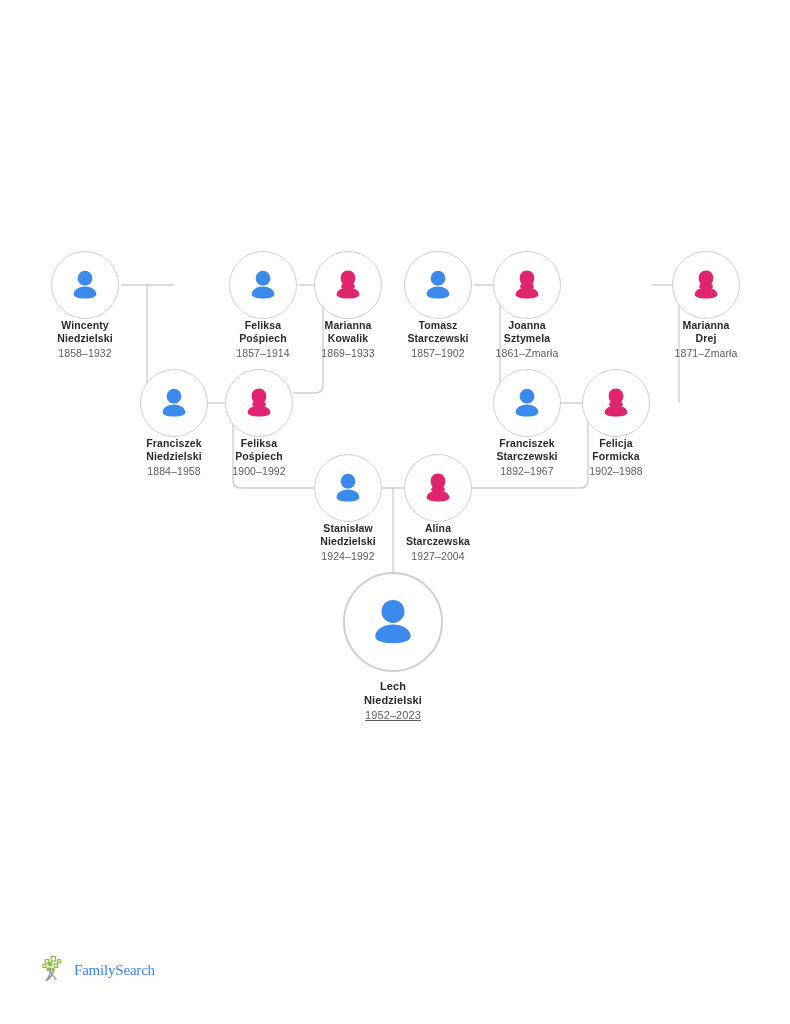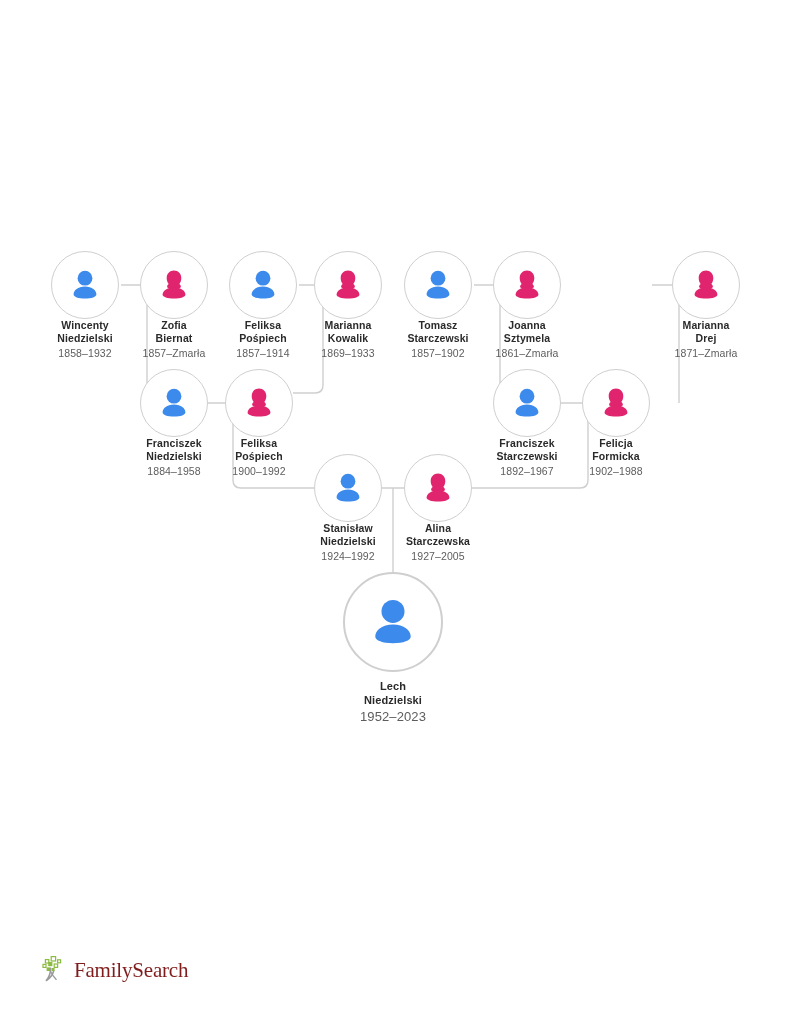--- a/index.html
+++ b/index.html
@@ -71,36 +71,36 @@
     font-weight: normal;
     color: #5d5d5d;
     letter-spacing: 0.1px;
     white-space: nowrap;
   }
 
   
   .size-sm .node-circle { width: 68px; height: 68px; }
   .size-lg .node-circle { width: 100px; height: 100px; border-width: 2px; }
   .size-lg .node-label { margin-top: 8px; font-size: 11px; }
-  .size-lg .node-dates { font-size: 13px; }
+  .size-lg .node-dates { font-size: 11px; text-decoration: underline; }
 
   
   #footer-logo {
     position: absolute;
     left: 42px;
     top: 955px;
     display: flex;
     align-items: center;
     gap: 4px;
   }
   #footer-logo .logo-mark { display: block; }
   #footer-logo .logo-word {
     font-family: "Liberation Serif", serif;
-    font-size: 21px;
-    color: #7f1d1d;
+    font-size: 15px;
+    color: #3b82f6;
     letter-spacing: -0.2px;
     font-weight: normal;
   }
 </style>
 </head>
 <body>
 
 <div id="tree-canvas">
 
   <svg class="connector-layer" viewBox="0 0 790 1024" width="790" height="1024" fill="none">
@@ -139,33 +139,20 @@
         <path d="M18 19.6c-7.1 0-11.4 3.9-11.4 7.7 0 2.6 4.7 4.3 11.4 4.3s11.4-1.7 11.4-4.3c0-3.8-4.3-7.7-11.4-7.7z" fill="#3b8aec"></path>
       </svg>
     </div>
     <div class="node-label">
       <span class="nm">Wincenty</span>
       <span class="nm">Niedzielski</span>
       <span class="node-dates">1858–1932</span>
     </div>
   </div>
 
-  <div class="node size-sm" style="left:120px; top:251px; width:108px;">
-    <div class="node-circle">
-      <svg width="36" height="36" viewBox="0 0 36 36">
-        <path d="M18 3.4c-4.3 0-7.3 3.2-7.3 7.6 0 2.3.7 4.4 2 5.9-1 .8-1.6 1.7-1.6 2.6 0 1.6 1.9 2.2 6.9 2.2s6.9-.6 6.9-2.2c0-.9-.6-1.8-1.6-2.6 1.3-1.5 2-3.6 2-5.9 0-4.4-3-7.6-7.3-7.6z" fill="#e0246e"></path>
-        <path d="M18 20.5c-7.1 0-11.4 3.5-11.4 7.1 0 2.5 4.7 4 11.4 4s11.4-1.5 11.4-4c0-3.6-4.3-7.1-11.4-7.1z" fill="#e0246e"></path>
-      </svg>
-    </div>
-    <div class="node-label">
-      <span class="nm">Zofia</span>
-      <span class="nm">Biernat</span>
-      <span class="node-dates">1857–Zmarła</span>
-    </div>
-  </div>
 
   <div class="node size-sm" style="left:209px; top:251px; width:108px;">
     <div class="node-circle">
       <svg width="36" height="36" viewBox="0 0 36 36">
         <circle cx="18" cy="11.2" r="7.4" fill="#3b8aec"></circle>
         <path d="M18 19.6c-7.1 0-11.4 3.9-11.4 7.7 0 2.6 4.7 4.3 11.4 4.3s11.4-1.7 11.4-4.3c0-3.8-4.3-7.7-11.4-7.7z" fill="#3b8aec"></path>
       </svg>
     </div>
     <div class="node-label">
       <span class="nm">Feliksa</span>
@@ -304,21 +291,21 @@
   <div class="node size-sm" style="left:384px; top:454px; width:108px;">
     <div class="node-circle">
       <svg width="36" height="36" viewBox="0 0 36 36">
         <path d="M18 3.4c-4.3 0-7.3 3.2-7.3 7.6 0 2.3.7 4.4 2 5.9-1 .8-1.6 1.7-1.6 2.6 0 1.6 1.9 2.2 6.9 2.2s6.9-.6 6.9-2.2c0-.9-.6-1.8-1.6-2.6 1.3-1.5 2-3.6 2-5.9 0-4.4-3-7.6-7.3-7.6z" fill="#e0246e"></path>
         <path d="M18 20.5c-7.1 0-11.4 3.5-11.4 7.1 0 2.5 4.7 4 11.4 4s11.4-1.5 11.4-4c0-3.6-4.3-7.1-11.4-7.1z" fill="#e0246e"></path>
       </svg>
     </div>
     <div class="node-label">
       <span class="nm">Alina</span>
       <span class="nm">Starczewska</span>
-      <span class="node-dates">1927–2005</span>
+      <span class="node-dates">1927–2004</span>
     </div>
   </div>
 
   <div class="node size-lg" style="left:329px; top:572px; width:128px;">
     <div class="node-circle">
       <svg width="56" height="56" viewBox="0 0 36 36">
         <circle cx="18" cy="11.2" r="7.4" fill="#3b8aec"></circle>
         <path d="M18 19.6c-7.1 0-11.4 3.9-11.4 7.7 0 2.6 4.7 4.3 11.4 4.3s11.4-1.7 11.4-4.3c0-3.8-4.3-7.7-11.4-7.7z" fill="#3b8aec"></path>
       </svg>
     </div>

